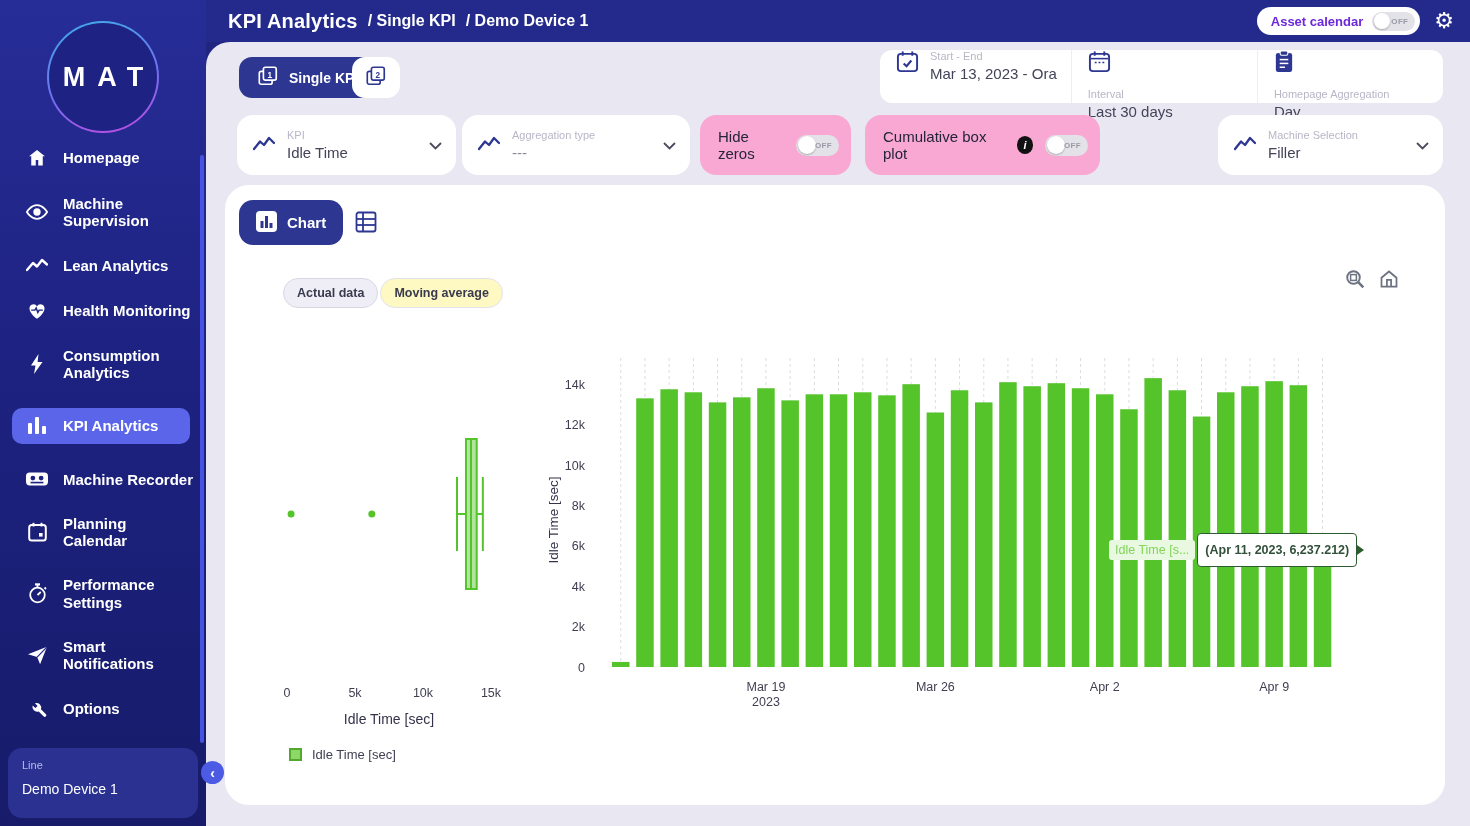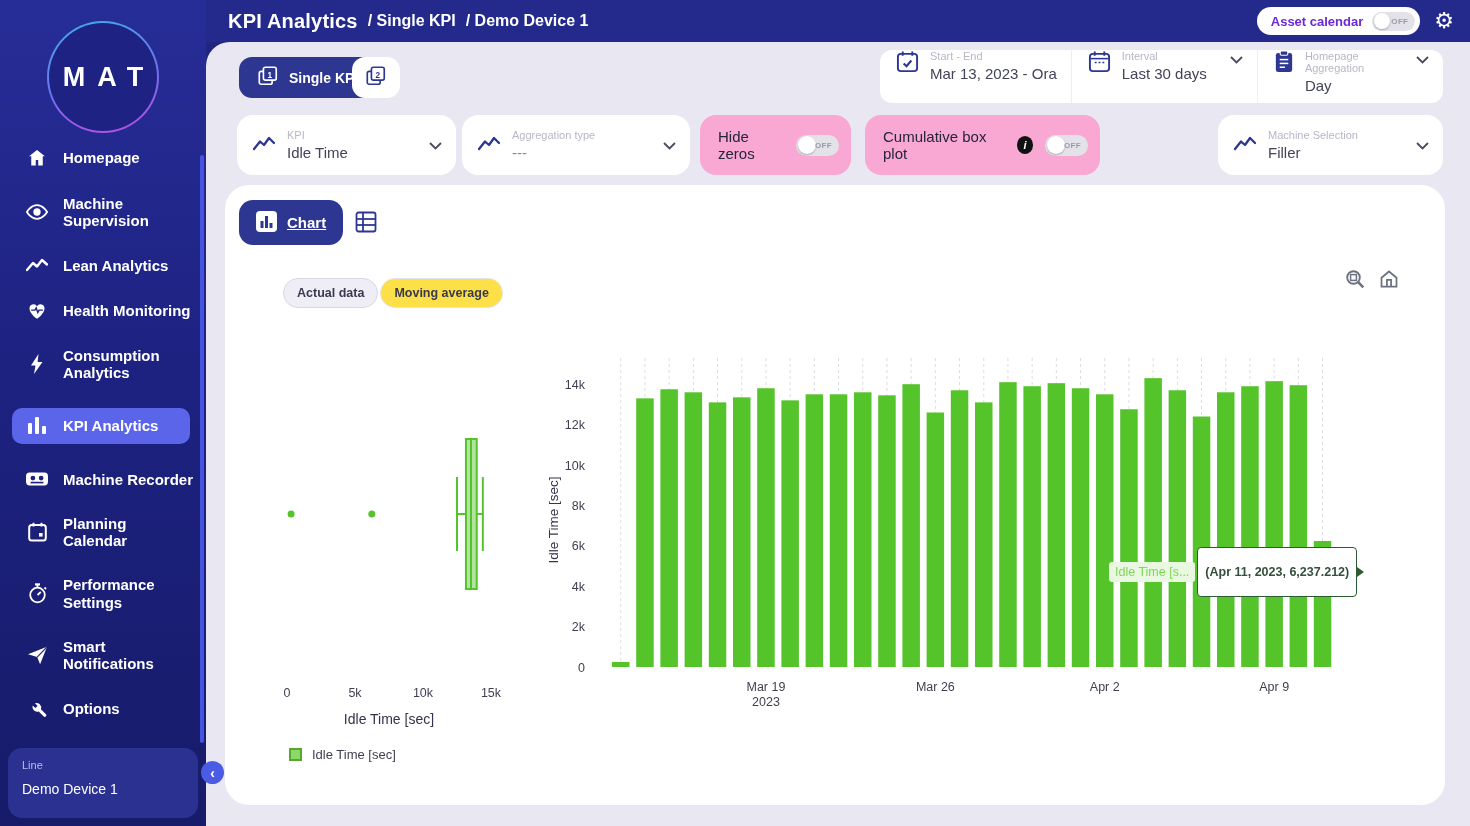--- a/index.html
+++ b/index.html
@@ -50,54 +50,54 @@
     background:#e9e8f2; border-top-left-radius:24px; }
   .btn-dark { background:#2d3791; color:#fff; border:none; border-radius:13px; display:flex;
     align-items:center; gap:10px; font-weight:bold; cursor:pointer; font-family:inherit; }
   .btn-single { position:absolute; left:33px; top:15px; height:41px; padding:0 18px; font-size:14px; }
   .btn-compare { position:absolute; left:146px; top:15px; width:48px; height:41px; background:#fff;
     border:none; border-radius:13px; display:flex; align-items:center; justify-content:center; cursor:pointer; }
 
   .date-bar { position:absolute; right:27px; top:8px; width:563px; height:53px; background:#fff;
     border-radius:12px; display:flex; align-items:stretch; }
   .date-seg { flex:1; display:flex; align-items:flex-start; gap:11px; padding:0 14px 0 16px; cursor:pointer; position:relative; }
-  .date-seg + .date-seg { border-left:1px solid #ededf3; }
+  .date-seg + .date-seg { border-left:1px solid #ededf3;flex-direction:column; }
   .fl-label { font-size:11px; color:#b7b7c7; }
   .fl-value { font-size:15px; color:#43435a; margin-top:3px; white-space:nowrap; }
   .chev { margin-left:auto; }
 
   .card-row { position:absolute; top:73px; left:0; right:0; height:60px; }
   .fcard { position:absolute; height:60px; background:#fff; border-radius:16px; display:flex;
     align-items:center; gap:12px; padding:0 14px 0 16px; cursor:pointer; }
   .tcard { position:absolute; height:60px; background:#f9a8d4; border-radius:16px; display:flex;
     align-items:center; gap:12px; padding:0 12px 0 18px; }
   .tcard .tlabel { font-size:15px; color:#24243a; }
   .info-dot { width:18px; height:18px; border-radius:50%; background:#111; color:#fff; font-size:11px;
     font-weight:bold; display:flex; align-items:center; justify-content:center; cursor:pointer; font-style:italic; }
 
   
   .chart-card { position:absolute; left:19px; top:143px; width:1220px; height:620px; background:#fff;
     border-radius:24px; }
-  .btn-chart { position:absolute; left:14px; top:15px; height:45px; padding:0 17px; font-size:15px; border-radius:14px;text-decoration:underline; }
+  .btn-chart { position:absolute; left:14px; top:15px; height:45px; padding:0 17px; font-size:15px; border-radius:14px; }
   .table-btn { position:absolute; left:130px; top:26px; width:22px; height:22px; background:none; border:none; cursor:pointer; }
   .seg-group { position:absolute; top:93px; display:flex; }
-  .seg-btn { height:30px; padding:0 13px; border:1px solid #e2e2ec; background:#fde047; border-radius:15px;
+  .seg-btn { height:30px; padding:0 13px; border:1px solid #e2e2ec; background:#fef9c3; border-radius:15px;
     font-size:12.5px; font-weight:bold; color:#3a3a4e; cursor:pointer; font-family:inherit; margin-right:2px; }
   .seg-btn.sel { background:#efeef7; border-color:#d8d8e4; }
   .modebar { position:absolute; left:1120px; top:84px; display:flex; gap:14px; }
   .modebar .mb { cursor:pointer; }
   .legend { position:absolute; left:64px; top:562px; display:flex; align-items:center; gap:10px; cursor:pointer; }
   .legend .sw { width:13px; height:13px; background:#8cd968; border:2px solid #55a82e; }
   .legend .lg-label { font-size:13px; color:#3f3f52; }
 
-  .tooltip { position:absolute; left:884px; top:362px; display:flex; align-items:center; z-index:4; }
+  .tooltip { position:absolute; left:884px; top:348px; display:flex; align-items:center; z-index:4; }
   .tt-series { background:#e9f8e0; color:#82d558; font-size:12.5px; padding:3px 6px; border-radius:3px;
     white-space:nowrap; }
   .tt-value { background:#fff; border:1.5px solid #2e5c31; color:#32503a; font-size:12.5px; font-weight:600;
-    padding:17px 7px; border-radius:4px; margin-left:2px; white-space:nowrap; }
+    padding:9px 7px; border-radius:4px; margin-left:2px; white-space:nowrap; }
   .tt-arrow { width:0; height:0; border-top:5px solid transparent; border-bottom:5px solid transparent;
     border-left:7px solid #2e5c31; }
 
   svg text { font-family:"Liberation Sans", sans-serif; }
 </style>
 </head>
 <body>
 
 <div class="sidebar">
   <div class="logo-ring">

